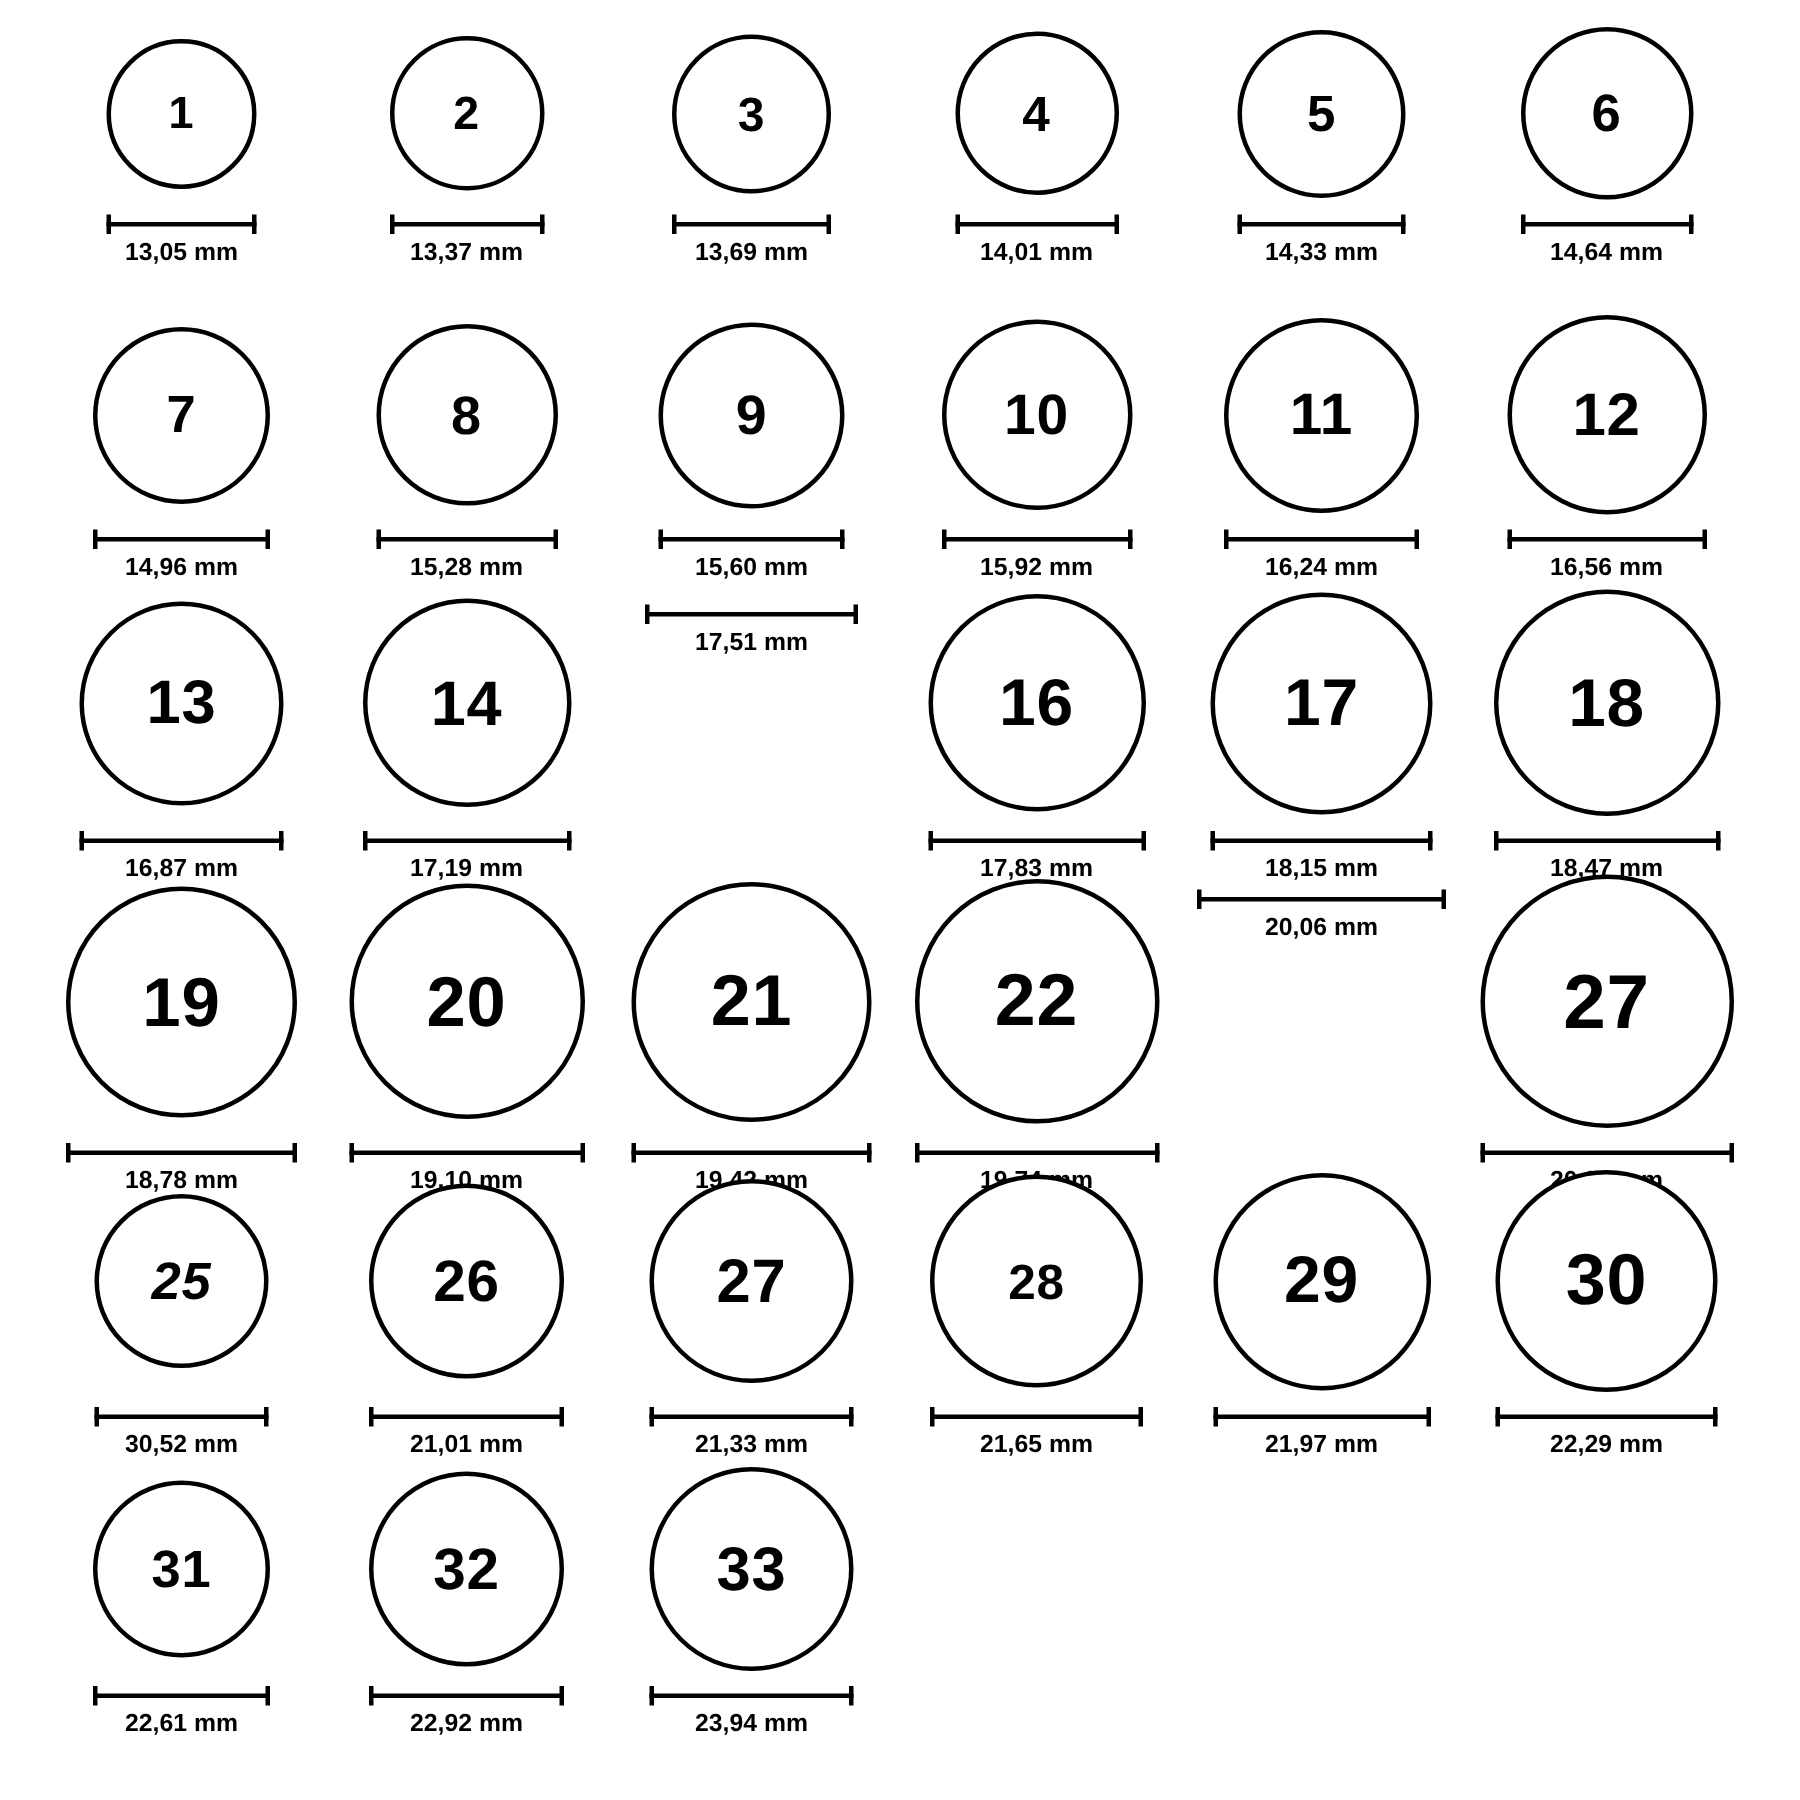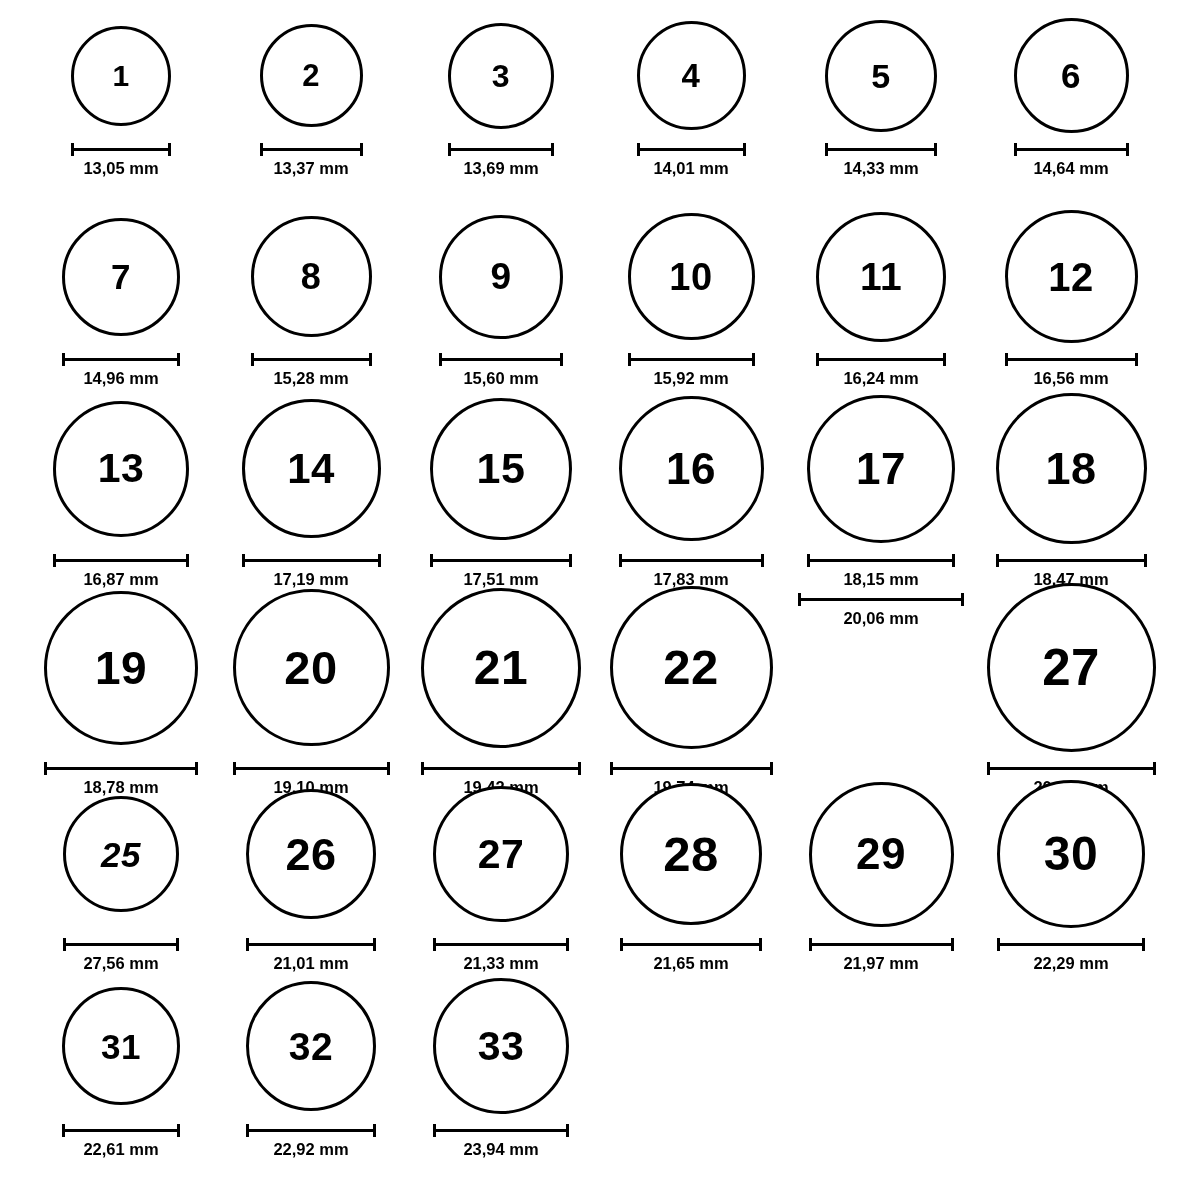--- a/index.html
+++ b/index.html
@@ -243,25 +243,20 @@
           <div class="circle" style="width: 139px; height: 139px;">
             <span class="size-num" style="font-size: 42px;">14</span>
           </div>
         </div>
         <div class="measure" style="margin-top: 9px;">
           <div class="bar" style="width: 139px;"></div>
         </div>
         <div class="mm-label">17,19 mm</div>
       </div>
       <div class="cell">
-        <div class="circle-wrap" style="height: 151px;">
-          <div class="circle" style="width: 142px; height: 142px;">
-            <span class="size-num" style="font-size: 43px;">15</span>
-          </div>
-        </div>
         <div class="measure" style="margin-top: 9px;">
           <div class="bar" style="width: 142px;"></div>
         </div>
         <div class="mm-label">17,51 mm</div>
       </div>
       <div class="cell">
         <div class="circle-wrap" style="height: 151px;">
           <div class="circle" style="width: 145px; height: 145px;">
             <span class="size-num" style="font-size: 44px;">16</span>
           </div>
@@ -360,26 +355,26 @@
     <div class="row" style="height: 198px;">
       <div class="cell">
         <div class="circle-wrap" style="height: 148px; font-style: italic;">
           <div class="circle" style="width: 116px; height: 116px;">
             <span class="size-num" style="font-size: 35px;">25</span>
           </div>
         </div>
         <div class="measure" style="margin-top: 9px;">
           <div class="bar" style="width: 116px;"></div>
         </div>
-        <div class="mm-label">27,56 mm</div>
+        <div class="mm-label">30,52 mm</div>
       </div>
       <div class="cell">
         <div class="circle-wrap" style="height: 148px;">
           <div class="circle" style="width: 130px; height: 130px;">
-            <span class="size-num" style="font-size: 45px;">26</span>
+            <span class="size-num" style="font-size: 39px;">26</span>
           </div>
         </div>
         <div class="measure" style="margin-top: 9px;">
           <div class="bar" style="width: 130px;"></div>
         </div>
         <div class="mm-label">21,01 mm</div>
       </div>
       <div class="cell">
         <div class="circle-wrap" style="height: 148px;">
           <div class="circle" style="width: 136px; height: 136px;">
@@ -387,21 +382,21 @@
           </div>
         </div>
         <div class="measure" style="margin-top: 9px;">
           <div class="bar" style="width: 136px;"></div>
         </div>
         <div class="mm-label">21,33 mm</div>
       </div>
       <div class="cell">
         <div class="circle-wrap" style="height: 148px;">
           <div class="circle" style="width: 142px; height: 142px;">
-            <span class="size-num" style="font-size: 49px;">28</span>
+            <span class="size-num" style="font-size: 33px;">28</span>
           </div>
         </div>
         <div class="measure" style="margin-top: 9px;">
           <div class="bar" style="width: 142px;"></div>
         </div>
         <div class="mm-label">21,65 mm</div>
       </div>
       <div class="cell">
         <div class="circle-wrap" style="height: 148px;">
           <div class="circle" style="width: 145px; height: 145px;">

